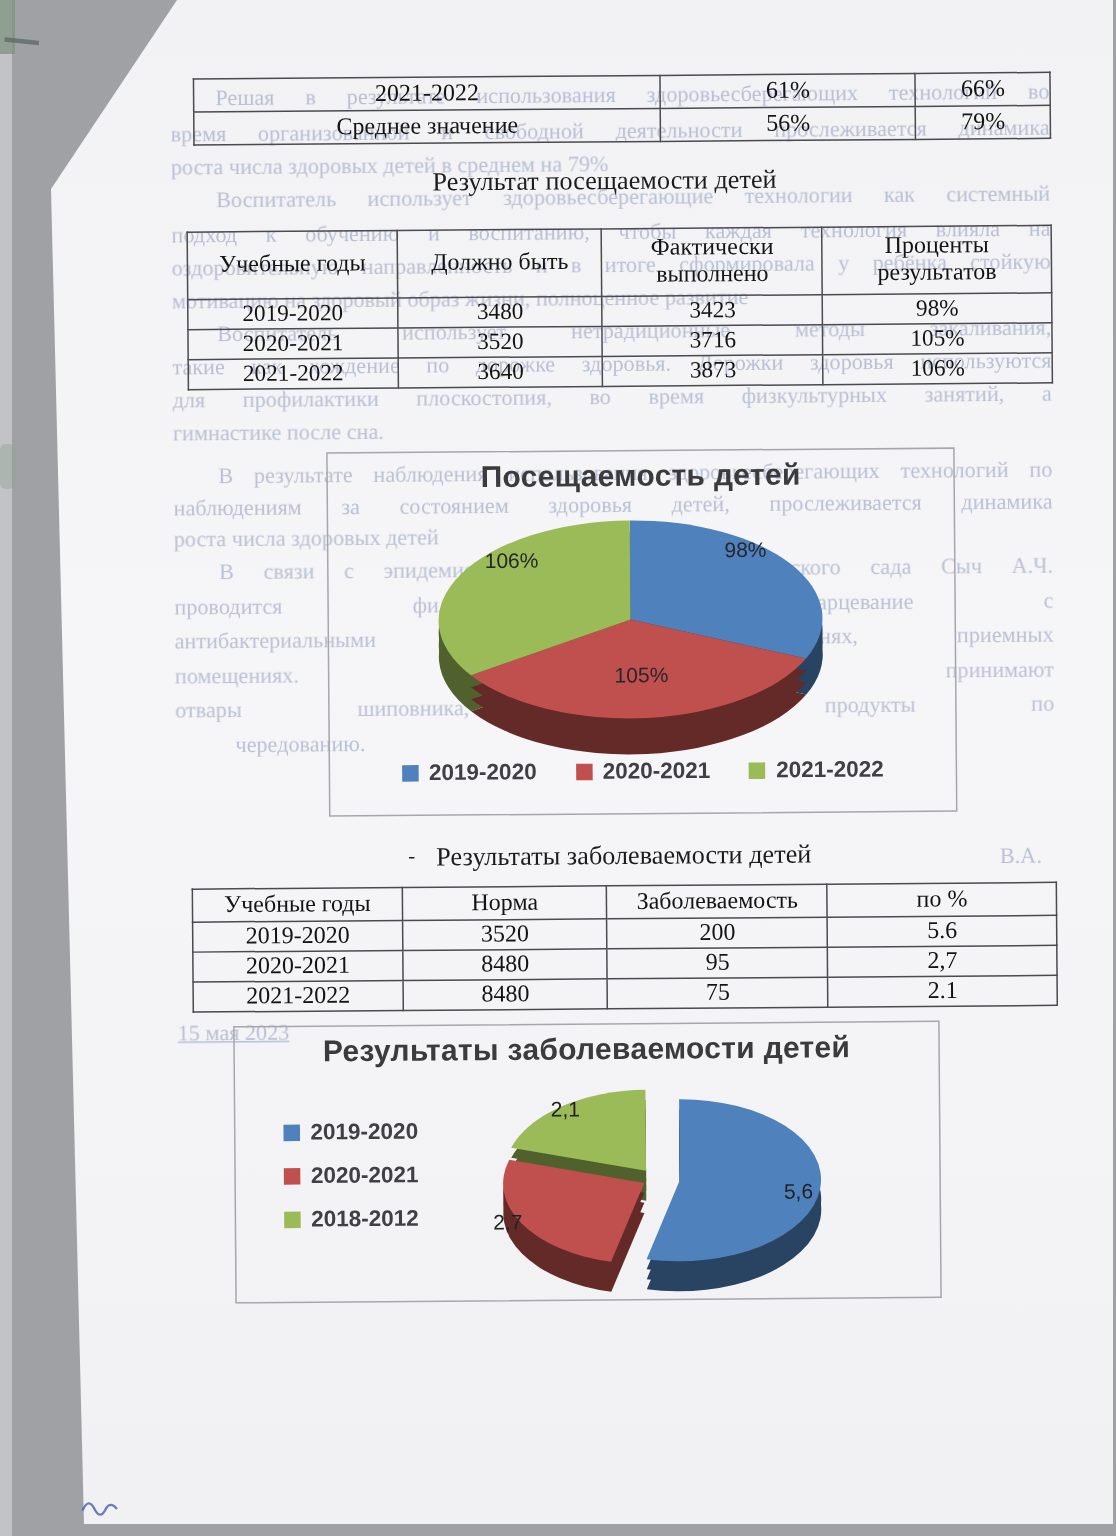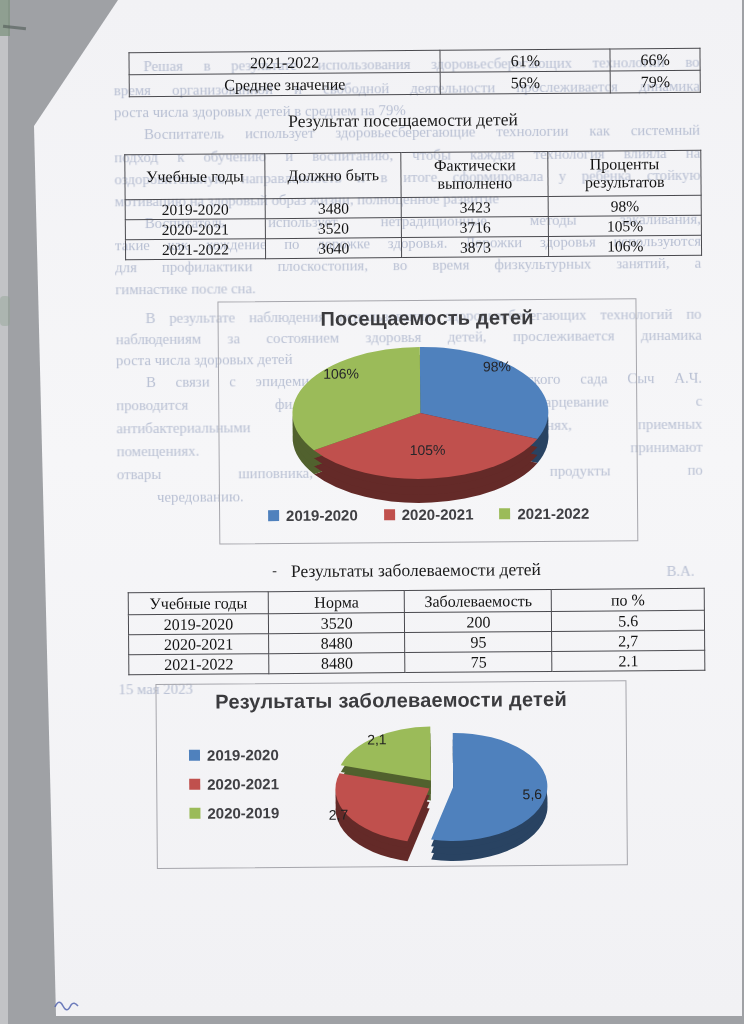--- a/index.html
+++ b/index.html
@@ -80,21 +80,21 @@
         <div class="bleed j" style="left: 133px; top: 309px; width: 556px;">В результате наблюдения использования здоровьесберегающих технологий по</div>
         <div class="bleed j" style="left: 103px; top: 330px; width: 586px;">наблюдениям за состоянием здоровья детей, прослеживается динамика</div>
         <div class="bleed" style="left: 103px; top: 351px; width: 230px;">роста числа здоровых детей</div>
         <div class="bleed j" style="left: 133px; top: 373px; width: 556px;">В связи с эпидемиологической обстановкой детского сада Сыч А.Ч.</div>
         <div class="bleed j" style="left: 103px; top: 396px; width: 586px;">проводится фильтрация и кварцевание с</div>
         <div class="bleed j" style="left: 103px; top: 419px; width: 586px;">антибактериальными лампами в спальнях, приемных</div>
         <div class="bleed j" style="left: 103px; top: 442px; width: 586px;">помещениях. Ежедневно дети принимают</div>
         <div class="bleed j" style="left: 103px; top: 465px; width: 586px;">отвары шиповника, кислородные продукты по</div>
         <div class="bleed" style="left: 103px; top: 488px; width: 120px; margin-left: 40px;">чередованию.</div>
         <div class="bleed" style="left: 652px; top: 566px; width: 40px;">В.А.</div>
-        <div class="bleed" style="left: 103px; top: 680px; width: 90px;">15 мая 2023</div>
+        <div class="bleed" style="left: 103px; top: 680px; width: 90px; text-decoration: underline;">15 мая 2023</div>
       </div>
 
     <table id="top-table" class="tbl">
         <colgroup>
           <col style="width: 54.5%;">
           <col style="width: 29.8%;">
           <col style="width: 15.7%;">
         </colgroup>
         <tbody>
           <tr>
@@ -248,21 +248,21 @@
           <div class="legend-item">
             <span class="swatch" style="background: rgb(79, 129, 189);"></span>
             <span>2019-2020</span>
           </div>
           <div class="legend-item">
             <span class="swatch" style="background: rgb(192, 80, 77);"></span>
             <span>2020-2021</span>
           </div>
           <div class="legend-item">
             <span class="swatch" style="background: rgb(155, 187, 89);"></span>
-            <span>2020-2019</span>
+            <span>2018-2012</span>
           </div>
         </div>
     </div>
 
   </div>
 </div>
 
 <div class="smudge-green-top"></div>
 <div class="smudge-dash"></div>
 <div class="smudge-green-mid"></div>

